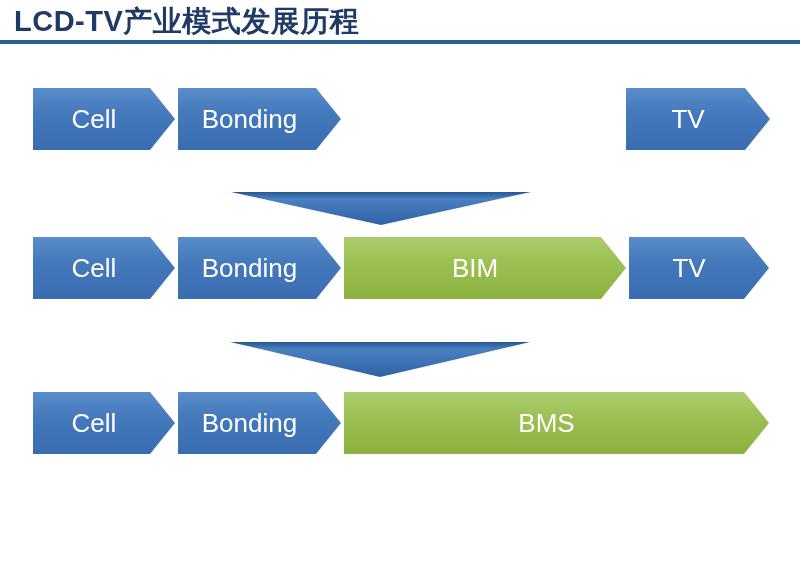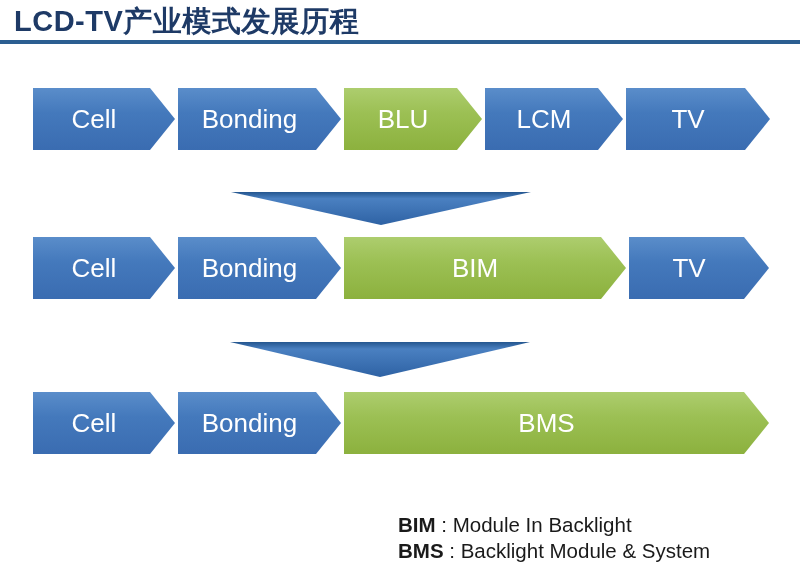--- a/index.html
+++ b/index.html
@@ -57,26 +57,20 @@
   <div class="title">LCD-TV产业模式发展历程</div>
   <div class="rule"></div>
 
   <div class="row row1">
     <div class="arrow blue" style="left:33px;  width:142px;">
         <span>Cell</span>
       </div>
     <div class="arrow blue" style="left:178px; width:163px;">
         <span>Bonding</span>
       </div>
-    <div class="arrow green" style="left:344px; width:138px;">
-        <span>BLU</span>
-      </div>
-    <div class="arrow blue" style="left:485px; width:138px;">
-        <span>LCM</span>
-      </div>
     <div class="arrow blue" style="left:626px; width:144px;">
         <span>TV</span>
       </div>
   </div>
 
   <div class="tri tri1"></div>
 
   <div class="row row2">
     <div class="arrow blue" style="left:33px;  width:142px;">
         <span>Cell</span>
@@ -99,18 +93,14 @@
         <span>Cell</span>
       </div>
     <div class="arrow blue" style="left:178px; width:163px;">
         <span>Bonding</span>
       </div>
     <div class="arrow green" style="left:344px; width:425px;">
         <span>BMS</span>
       </div>
   </div>
 
-  <div class="legend">
-    <div><span class="term">BIM</span><span> : </span><span>Module In Backlight</span></div>
-    <div><span class="term">BMS</span><span> : </span><span>Backlight Module &amp; System</span></div>
-  </div>
 
 </div>
 
 </body></html>

